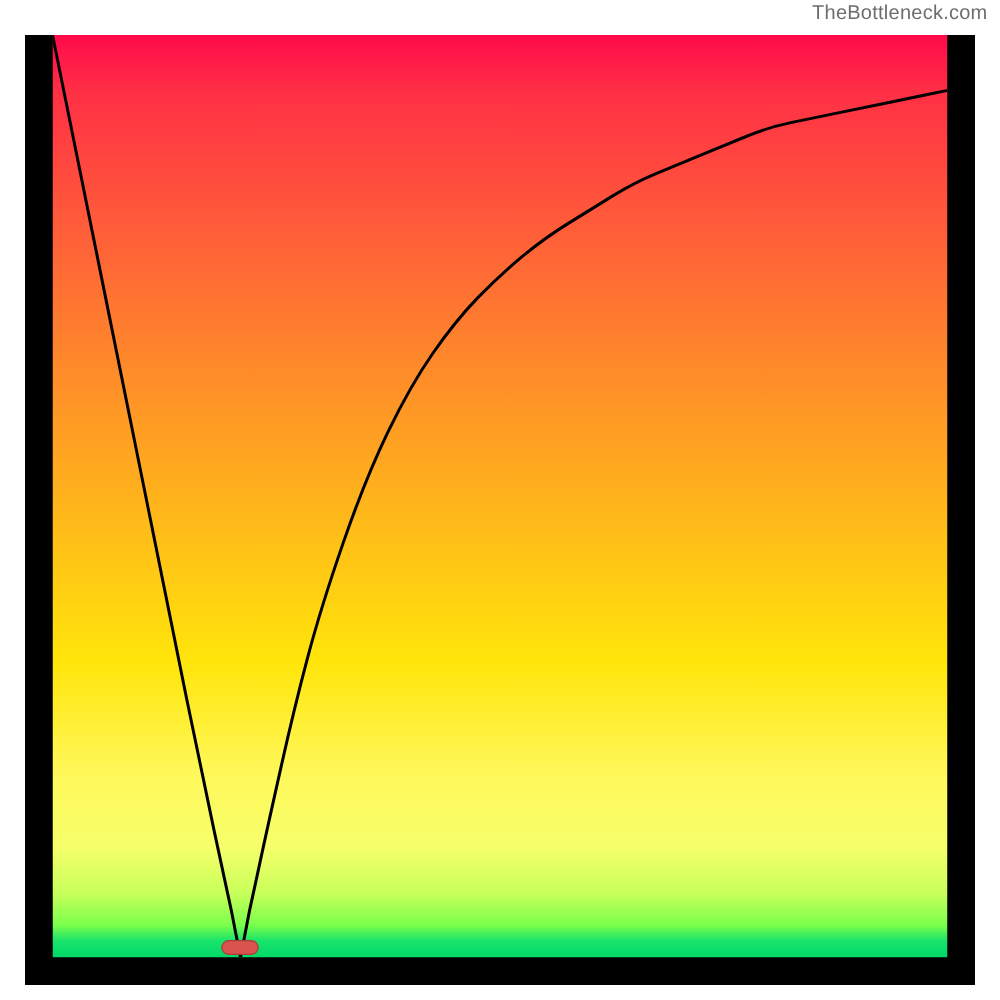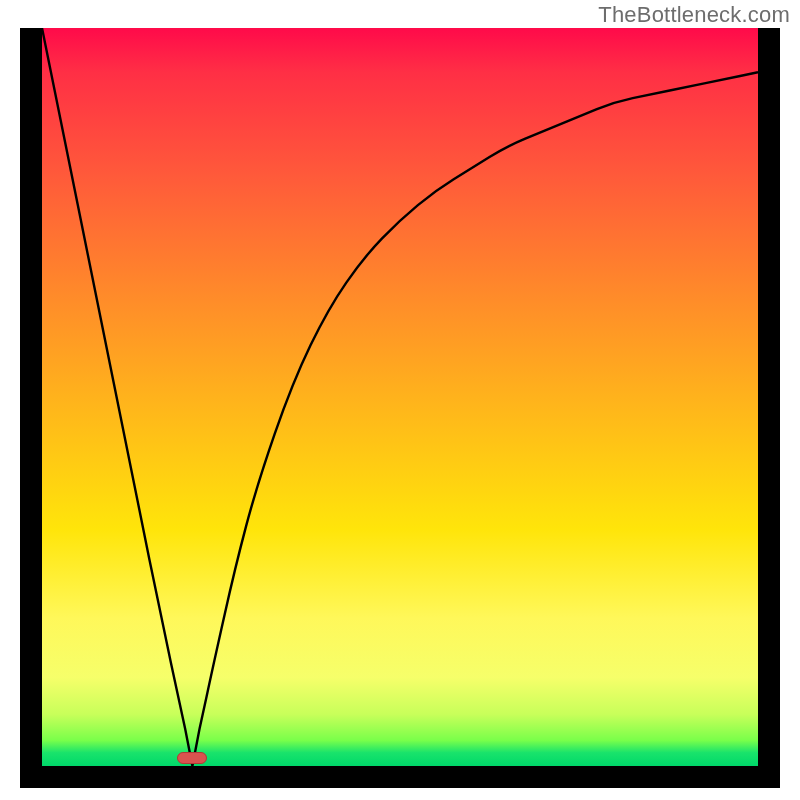--- a/index.html
+++ b/index.html
@@ -12,21 +12,21 @@
   }
   .root {
     position: relative;
     width: 800px;
     height: 800px;
   }
   .watermark {
     position: absolute;
     top: 2px;
     right: 10px;
-    font-size: 22px;
+    font-size: 16px;
     color: #6d6d6d;
     font-weight: 400;
     letter-spacing: 0.2px;
     z-index: 10;
   }
   .frame {
     position: absolute;
     left: 20px;
     top: 28px;
     width: 760px;

